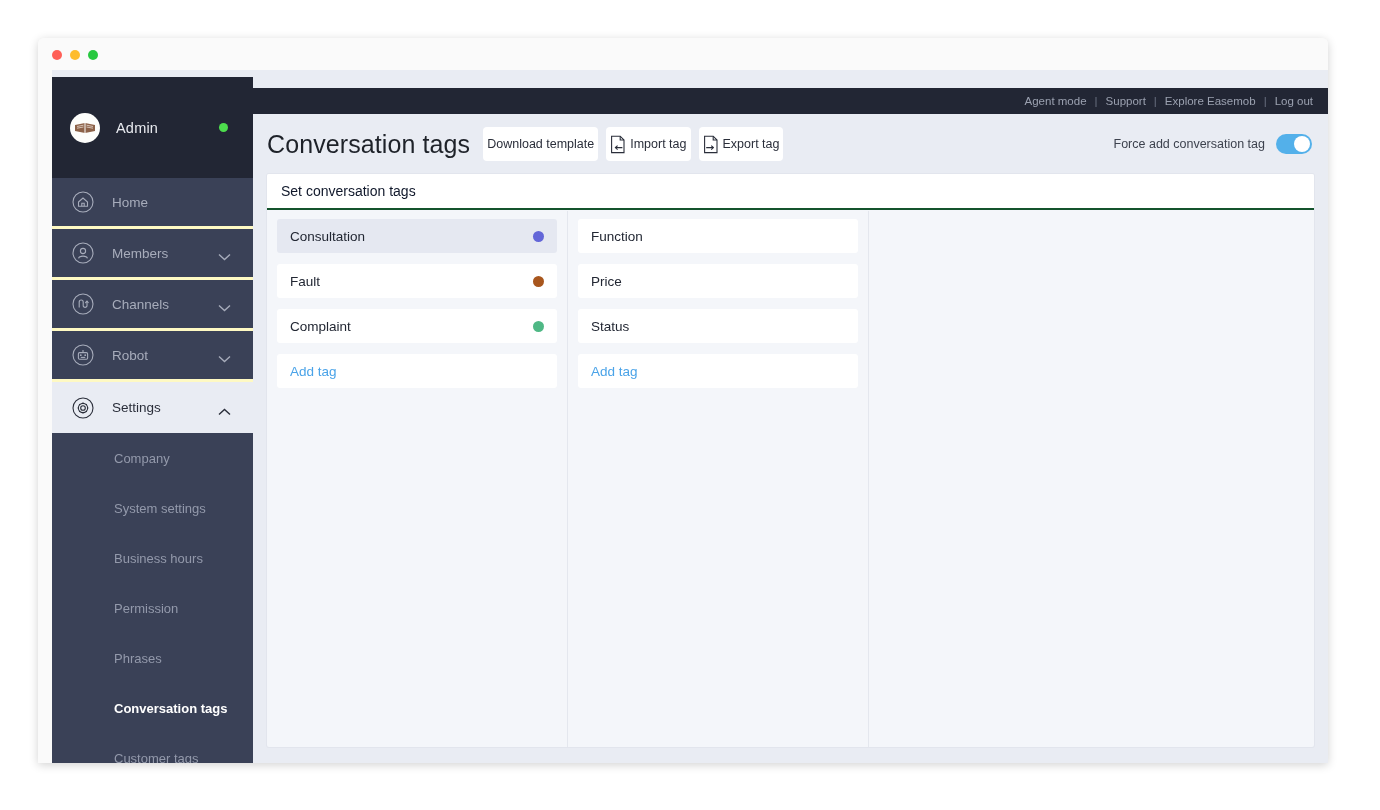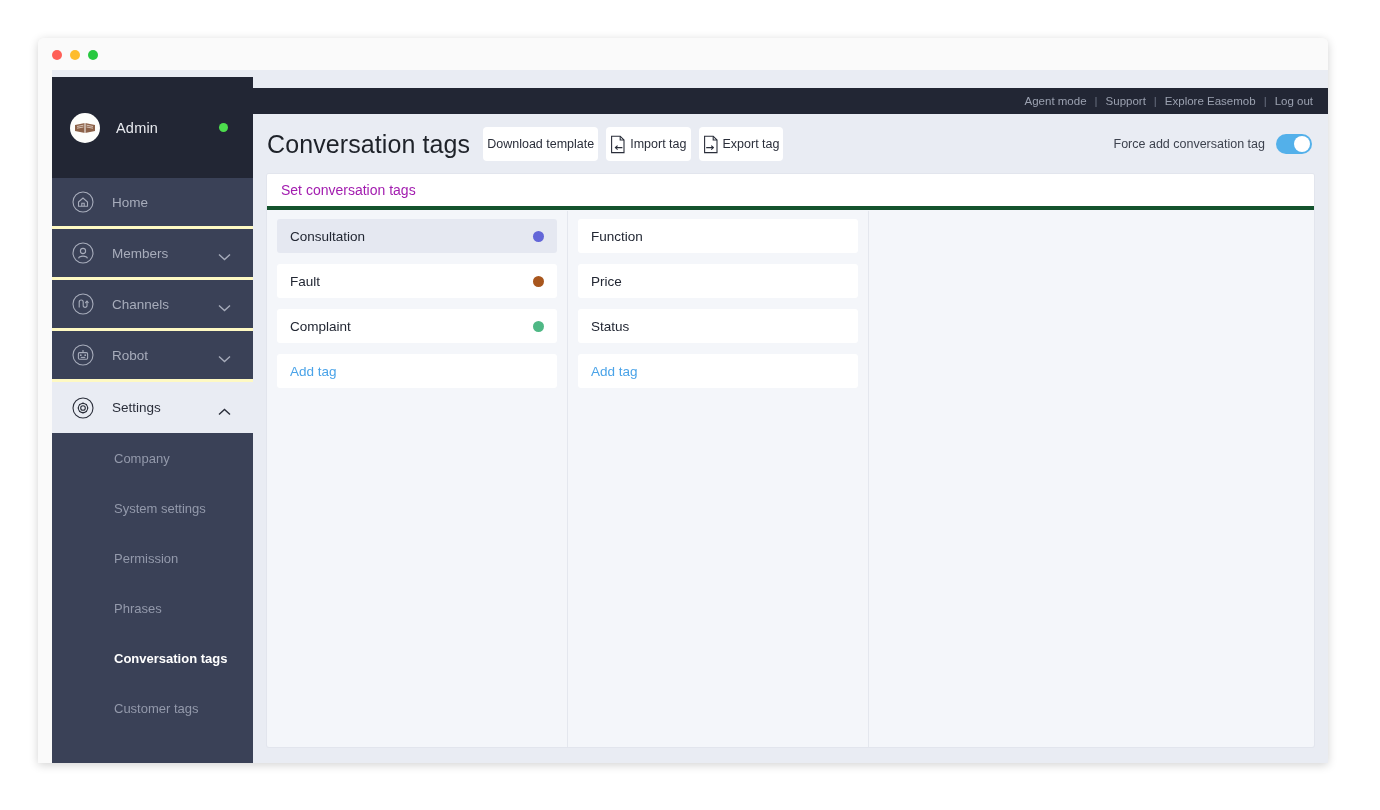--- a/index.html
+++ b/index.html
@@ -244,22 +244,22 @@
     box-shadow: 0 0 0 1px #e2e5ed;
   }
   .card-head {
     height: 36px;
     background: #ffffff;
     display: flex;
     align-items: center;
     padding-left: 14px;
     box-sizing: border-box;
     font-size: 14px;
-    color: #a21caf;
-    border-bottom: 4px solid #14532d;
+    color: #0f172a;
+    border-bottom: 2px solid #14532d;
   }
   .columns {
     position: absolute;
     left: 0; right: 0;
     top: 37px; bottom: 0;
     display: flex;
   }
   .col {
     width: 301px;
     flex: none;
@@ -397,20 +397,23 @@
             <path d="M1 6.5 L6.5 1.5 L12 6.5"></path>
           </svg>
         </span>
       </div>
 
       <div class="sub-item">
         <span>Company</span>
       </div>
       <div class="sub-item">
         <span>System settings</span>
+      </div>
+      <div class="sub-item">
+        <span>Business hours</span>
       </div>
       <div class="sub-item">
         <span>Permission</span>
       </div>
       <div class="sub-item">
         <span>Phrases</span>
       </div>
       <div class="sub-item current">
         <span>Conversation tags</span>
       </div>

